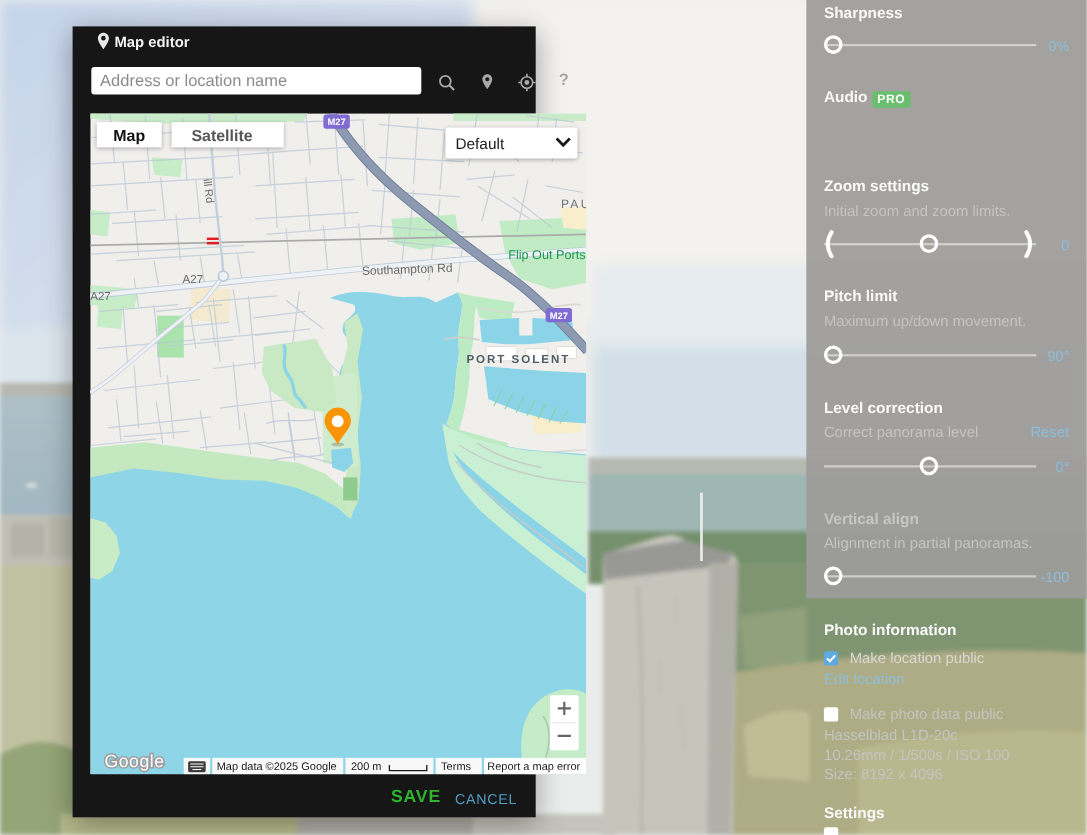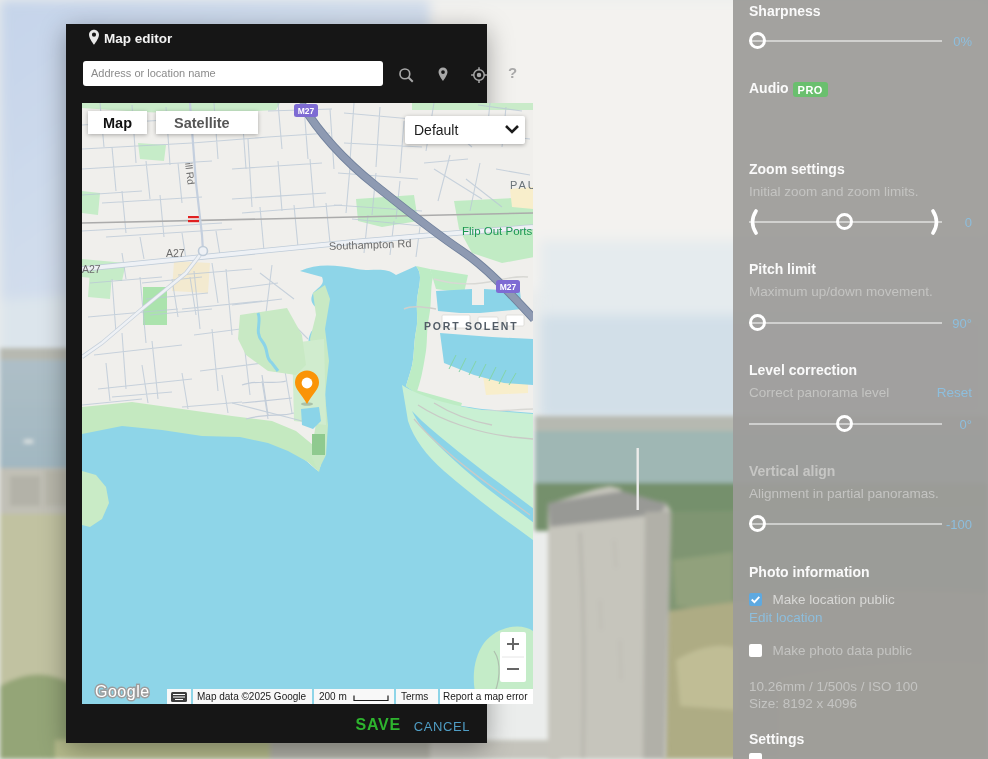--- a/index.html
+++ b/index.html
@@ -3,26 +3,26 @@
 <meta charset="utf-8">
 <style>
   html,body{margin:0;padding:0}
   body{width:988px;height:759px;position:relative;overflow:hidden;
        font-family:"Liberation Sans",sans-serif;background:#eceeec;-webkit-font-smoothing:antialiased}
   #bg{position:absolute;left:0;top:0}
   #modal{position:absolute;left:66px;top:24px;width:421px;height:719px;
          background:#161616;box-shadow:0 6px 24px rgba(0,0,0,.35)}
   #mtitle{position:absolute;left:38px;top:7px;color:#f2f2f2;font-size:13.5px;font-weight:bold}
   #search{position:absolute;left:17px;top:37px;width:292px;height:25px;background:#fff;
-          border-radius:3px;color:#8b8b8b;font-size:11px;line-height:25px;padding-left:8px}
+          border-radius:3px;color:#8b8b8b;font-size:15px;line-height:25px;padding-left:8px}
   .hicon{position:absolute;top:42px}
   #mapwrap{position:absolute;left:16px;top:79px;width:451px;height:601px;overflow:hidden}
   #save{position:absolute;right:86px;bottom:9px;color:#2eb42e;font-weight:bold;font-size:16px;letter-spacing:.8px}
   #cancel{position:absolute;right:17px;bottom:9px;color:#4f9dc4;font-weight:normal;font-size:13px;letter-spacing:.6px}
-  #sidebar{position:absolute;left:733px;top:0;width:255px;height:759px;background:rgba(157,156,154,.94);color:#fff}
+  #sidebar{position:absolute;left:733px;top:0;width:255px;height:544px;background:rgba(157,156,154,.94);color:#fff}
   .sb{position:absolute;left:16px;right:16px}
   .h{color:#fafafa;font-size:14px;font-weight:bold}
   .d{color:#c4c4c2;font-size:13.5px}
   .v{color:#8dbedd;font-size:13px;position:absolute;right:0;top:0}
   .link{color:#8dbedd;font-size:13.5px}
   .track{position:absolute;left:0;height:2px;background:rgba(255,255,255,.5)}
   .knob{position:absolute;width:11px;height:11px;border:3px solid #fff;border-radius:50%;background:transparent}
 </style>
 </head>
 <body>
@@ -359,19 +359,20 @@
           <path fill="none" stroke="#fff" stroke-width="3.4" d="M5 12l5 5 9-10"></path>
         </svg>
     </span>
     <span class="d" style="color:#d8d8d6;margin-left:6px">Make location public</span>
   </div>
   <div class="sb link" style="top:610px">Edit location</div>
   <div class="sb" style="top:641px">
     <span style="display:inline-block;width:13px;height:13px;background:#fff;border-radius:2px;vertical-align:-2px"></span>
     <span class="d" style="margin-left:6px">Make photo data public</span>
   </div>
+  <div class="sb d" style="top:661px">Hasselblad L1D-20c</div>
   <div class="sb d" style="top:679px">10.26mm / 1/500s / ISO 100</div>
   <div class="sb d" style="top:696px">Size: 8192 x 4096</div>
   <div class="sb h" style="top:731px">Settings</div>
   <div class="sb" style="top:752px">
     <span style="display:inline-block;width:13px;height:13px;background:#fff;border-radius:2px"></span>
   </div>
 </div>
 
 </body></html>

